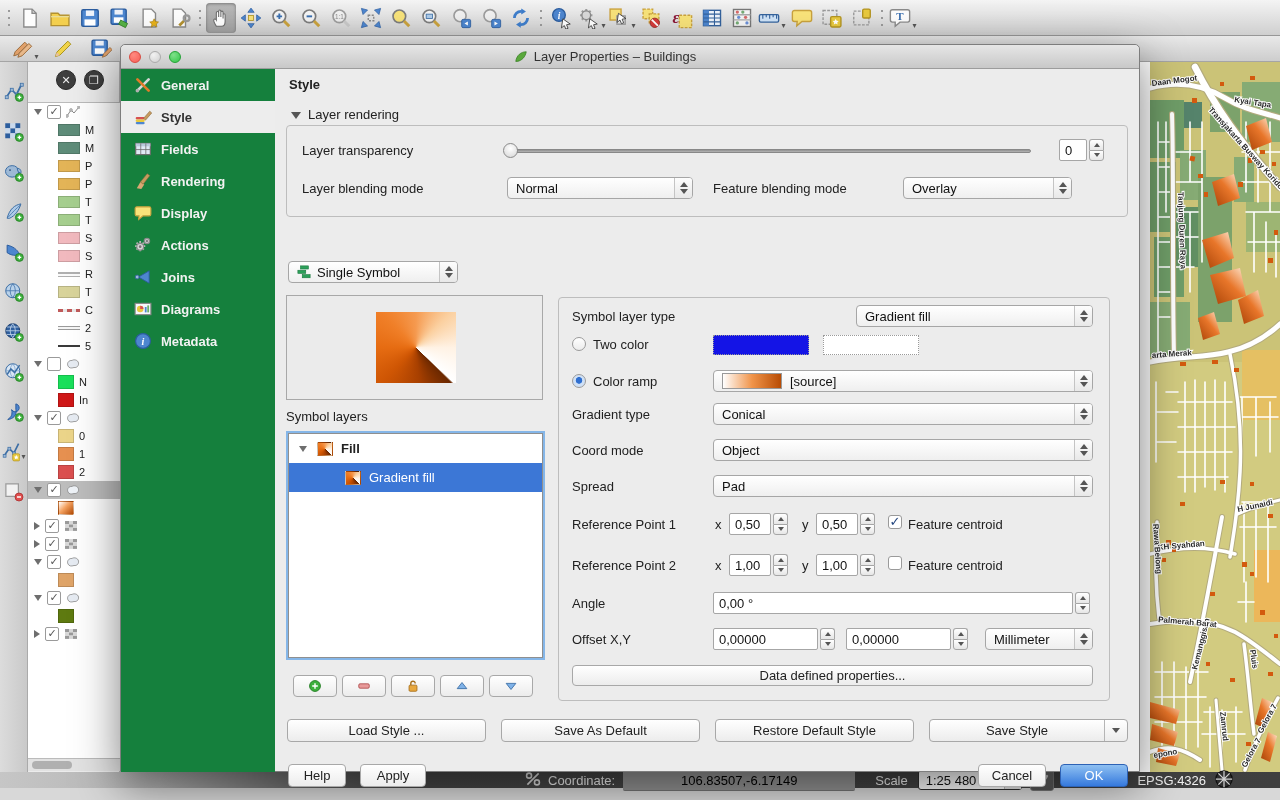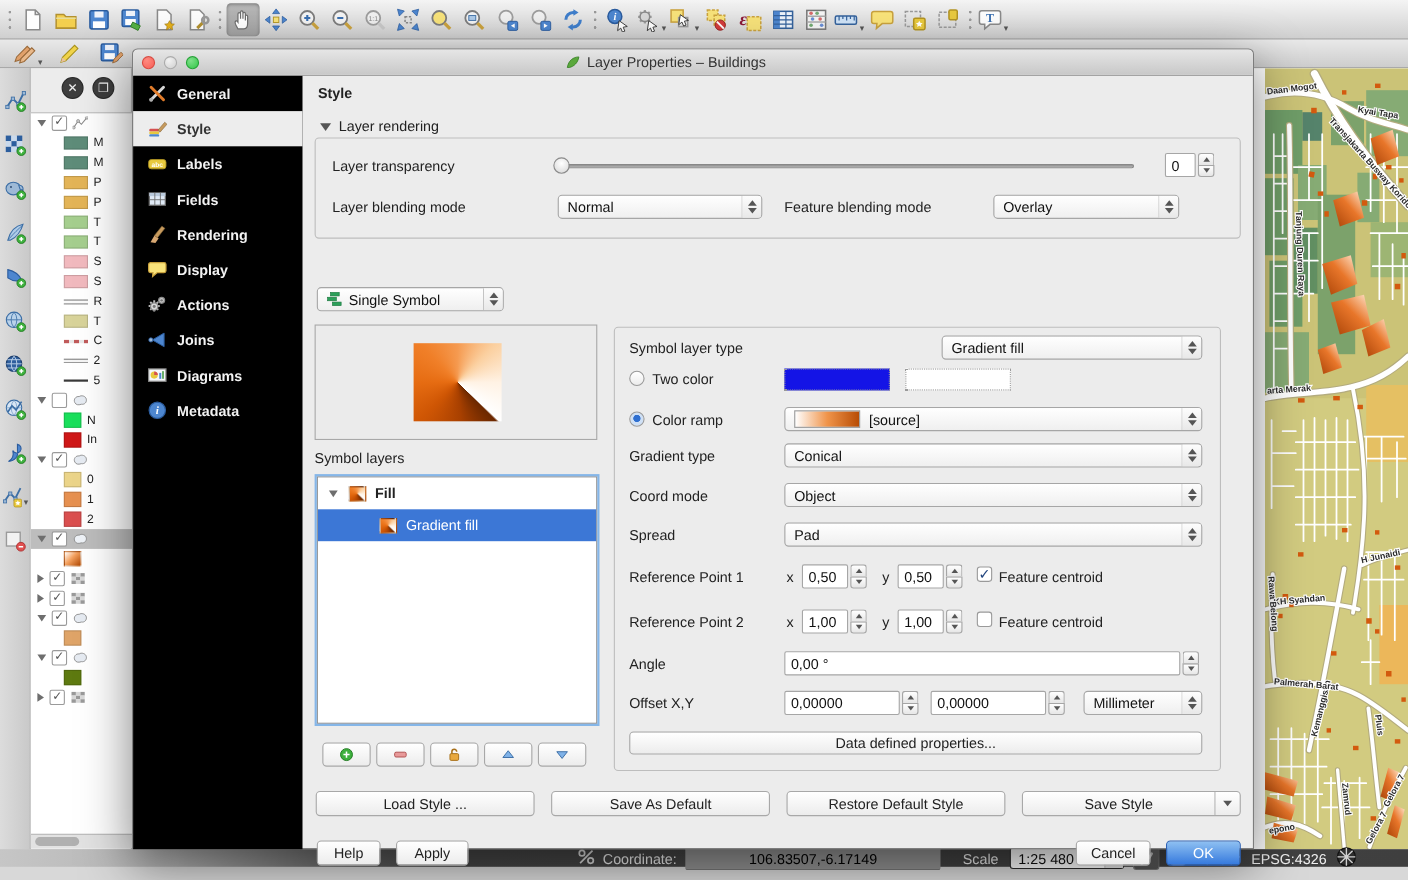--- a/index.html
+++ b/index.html
@@ -39,21 +39,21 @@
   .lic{width:14px;height:12px;margin-left:5px;flex:0 0 auto;}
   .sw{width:22px;height:12px;margin-left:30px;flex:0 0 auto;border:1px solid rgba(0,0,0,.15);box-sizing:border-box;}
   .sw.h5{height:5px;border:none}.sw.h4{height:4px;border:none}.sw.h3{height:3px;border:none}.sw.h2{height:2px;border:none}
   .llab{margin-left:5px;}
   
   #dialog{left:120px;top:44px;width:1020px;height:728px;background:#ececec;border:1px solid #7d7d7d;box-sizing:border-box;
     box-shadow:0 14px 45px rgba(0,0,0,.5);border-radius:5px 5px 0 0;}
   #dlg-title{left:0;top:0;width:100%;height:24px;background:linear-gradient(#e6e6e6,#c8c8c8);
     border-bottom:1px solid #9c9c9c;border-radius:5px 5px 0 0;display:flex;align-items:center;box-sizing:border-box;}
   .tl{width:12px;height:12px;border-radius:50%;margin-left:8px;box-sizing:border-box;}
-  #dlg-sidebar{left:0;top:24px;width:154px;height:703px;background:#000000;box-sizing:border-box;}
+  #dlg-sidebar{left:0;top:24px;width:154px;height:703px;background:#15803d;box-sizing:border-box;}
   .sbitem{height:32px;display:flex;align-items:center;color:#f2f2f2;font-weight:bold;gap:9px;padding-left:13px;}
   .sbitem.sel{background:#ededed;color:#333;}
   .sbic{width:18px;height:18px;flex:0 0 auto;display:flex;align-items:center;justify-content:center;}
   #dlg-content{left:154px;top:24px;width:864px;height:703px;}
   .grpbox{border:1px solid #bdbdbd;border-radius:4px;position:absolute;}
   .lbl{position:absolute;color:#222;}
   .bold{font-weight:bold;}
   .tri{display:inline-block;width:0;height:0;border-left:5px solid transparent;border-right:5px solid transparent;border-top:7px solid #555;margin-right:7px;vertical-align:middle;}
   .combo{position:absolute;display:flex;align-items:center;background:linear-gradient(#ffffff,#efefef);
     border:1px solid #a6a6a6;border-radius:4px;box-sizing:border-box;padding-left:8px;height:22px;font-size:13px;color:#111;}
@@ -868,29 +868,20 @@
             <rect x="1.5" y="10.2" width="8" height="2.2" rx="1" fill="#e8c93e"></rect>
             <rect x="1.5" y="12.4" width="8" height="2" rx="1" fill="#4d86cf"></rect>
             <path d="M8.5 9.2l5.5-6.4 1.8 1.6-5.6 6.4z" fill="#c79b5e" stroke="#8a6a3a" stroke-width=".5"></path>
           </svg>
         </span>
         <span>Style</span>
       </div>
     <div class="sbitem">
         <span class="sbic">
           <svg width="18" height="18" viewBox="0 0 16 16">
-            <rect x="1" y="4.5" width="14" height="7.5" rx="2.2" fill="#e8c93e" stroke="#b39422" stroke-width=".7"></rect>
-            <text x="8" y="10.4" font-size="5.4" text-anchor="middle" fill="#fff" font-weight="bold" font-family="Liberation Sans">abc</text>
-          </svg>
-        </span>
-        <span>Labels</span>
-      </div>
-    <div class="sbitem">
-        <span class="sbic">
-          <svg width="18" height="18" viewBox="0 0 16 16">
             <rect x="1.5" y="3" width="13" height="10" fill="#dfe9f5" stroke="#6a6a6a"></rect>
             <rect x="1.5" y="3" width="13" height="2.6" fill="#b9c9dc"></rect>
             <path d="M1.5 8.5h13M6 3v10M10.5 3v10" stroke="#6a6a6a" stroke-width=".7"></path>
           </svg>
         </span>
         <span>Fields</span>
       </div>
     <div class="sbitem">
         <span class="sbic">
           <svg width="18" height="18" viewBox="0 0 16 16">

